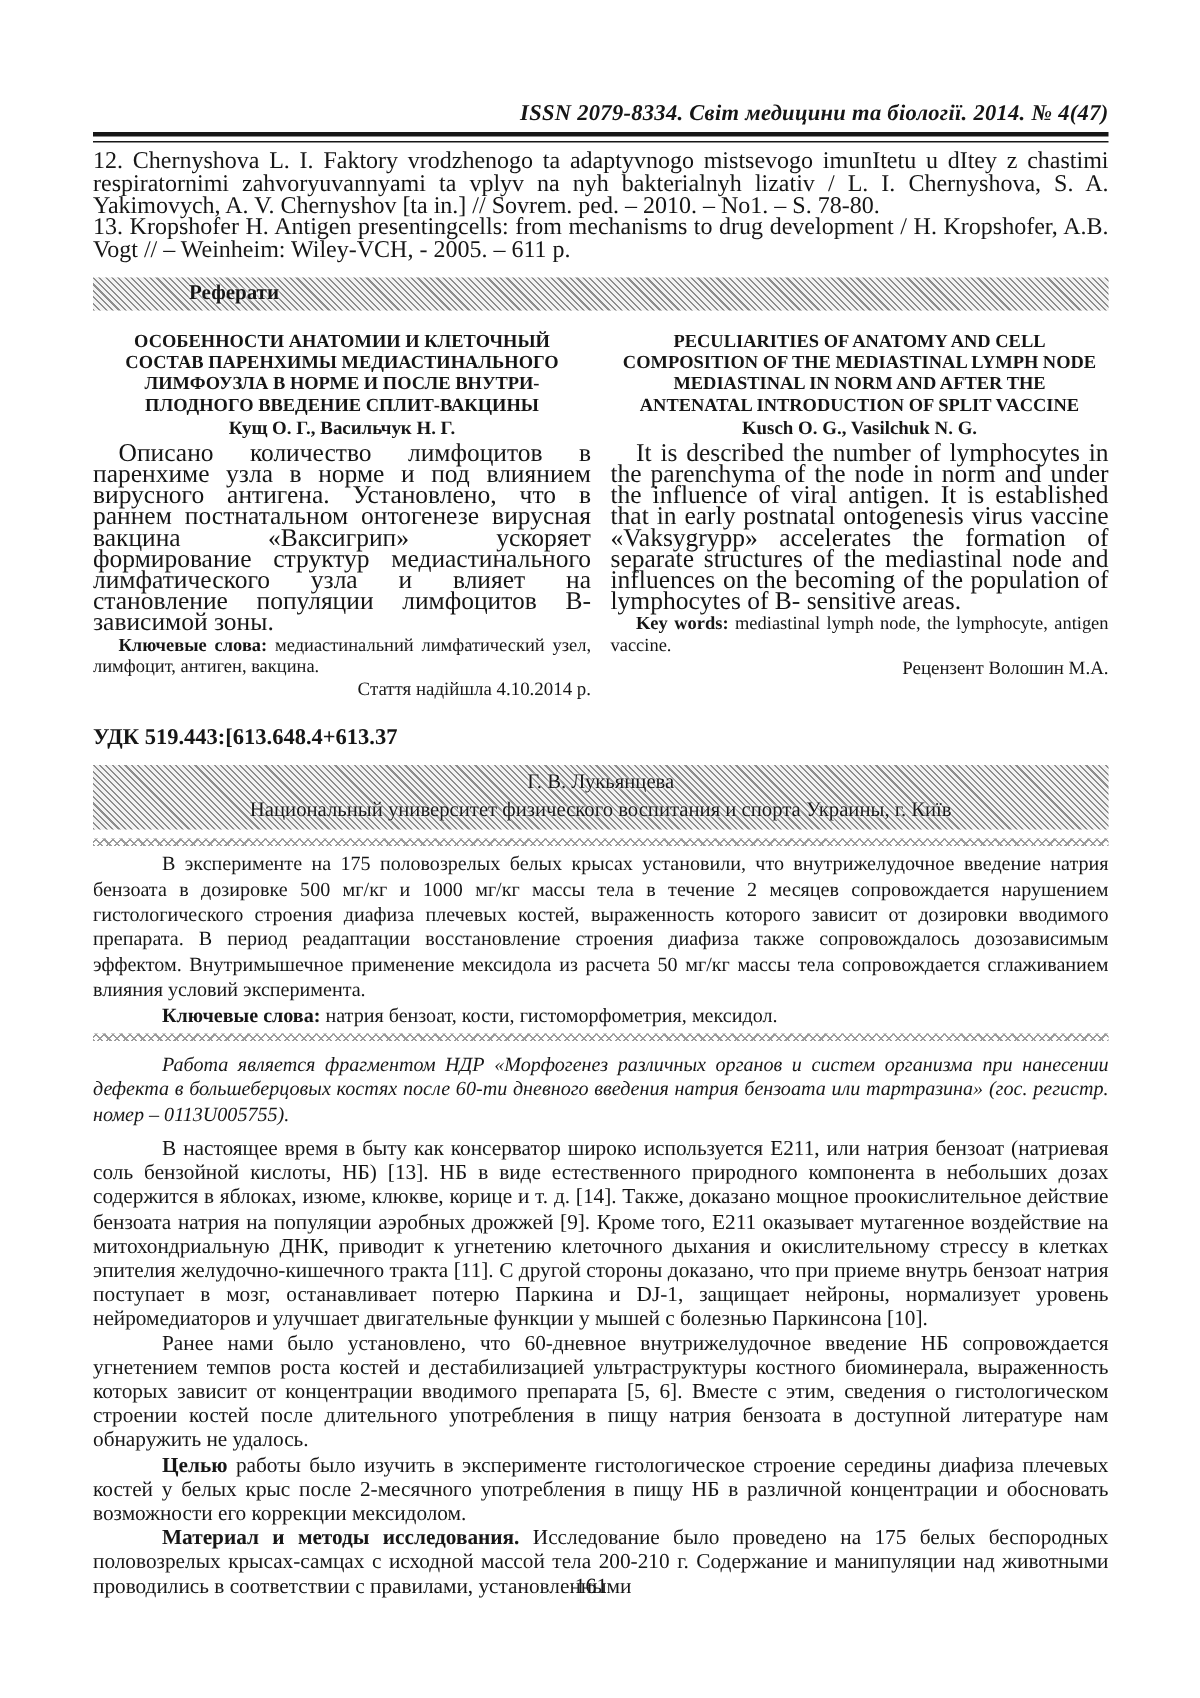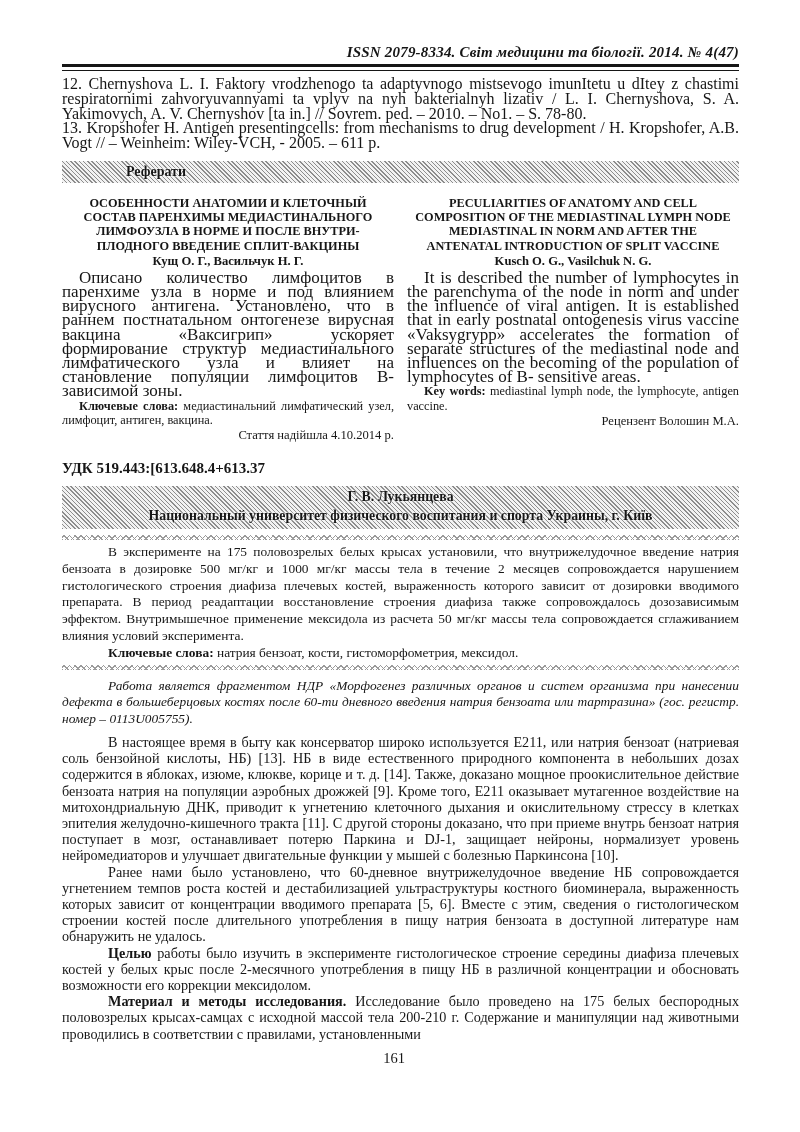--- a/index.html
+++ b/index.html
@@ -1,18 +1,18 @@
 <!DOCTYPE html>
 <html lang="ru"><head>
 <meta charset="utf-8">
 <style>
   html,body{margin:0;padding:0;background:#888;}
   .page{
     width:800px;height:1132px;background:#ffffff;position:relative;
-    box-sizing:border-box;padding:44px 61px 0 62px;
+    box-sizing:border-box;padding:68px 61px 0 62px;
     font-family:"Liberation Serif","DejaVu Serif",serif;color:#161616;
     overflow:hidden;margin:0 auto;
   }
   .issn{font-size:15px;font-weight:bold;font-style:italic;text-align:right;line-height:17px;letter-spacing:.2px;}
   .double-rule{margin-top:3px;height:3px;border-top:3px solid #161616;border-bottom:1px solid #161616;}
   .refs{margin-top:6px;}
   .refs p{margin:0;font-size:16px;line-height:14.8px;text-align:justify;}
   .hatch{
     background-color:#f2f2f2;
     background-image:repeating-linear-gradient(45deg,#8d8d8d 0px,#8d8d8d 1px,rgba(0,0,0,0) 1px,rgba(0,0,0,0) 3px);
@@ -22,21 +22,21 @@
   .cols{margin-top:13px;display:flex;gap:13px;}
   .col{flex:1 1 0;min-width:0;}
   .col-title div{font-size:12.3px;font-weight:bold;text-align:center;line-height:14.2px;}
   .col-authors{font-size:12.6px;font-weight:bold;text-align:center;line-height:15px;margin-top:1px;}
   .col-body{margin:2px 0 0 0;font-size:17px;line-height:14.2px;text-align:justify;text-indent:17px;}
   .col-kw{margin:0;font-size:12.3px;line-height:14.2px;text-align:justify;text-indent:17px;}
   .b{font-weight:bold;}
   .received{margin:1px 0 0 0;font-size:12.6px;text-align:right;line-height:15px;}
   .udk{margin-top:16px;font-size:15px;font-weight:bold;line-height:18px;}
   .bar2{margin-top:9px;padding:2px 0 4px 0;text-align:center;}
-  .bar2 div{font-size:13.8px;font-weight:bold;line-height:18.5px;text-shadow:0 0 2px #fff,0 0 3px #fff;}
+  .bar2 div{font-size:13.8px;font-weight:normal;line-height:18.5px;text-shadow:0 0 2px #fff,0 0 3px #fff;}
   .art-title{margin-top:10px;text-align:center;}
   .art-title div{font-size:15.3px;font-weight:bold;line-height:19.5px;}
   .zigzag{
     height:5px;margin-top:6px;
     background-image:
       repeating-linear-gradient(45deg,#9b9b9b 0px,#9b9b9b 1px,rgba(0,0,0,0) 1px,rgba(0,0,0,0) 4px),
       repeating-linear-gradient(-45deg,#9b9b9b 0px,#9b9b9b 1px,rgba(0,0,0,0) 1px,rgba(0,0,0,0) 4px);
   }
   .abstract{margin:4px 0 0 0;font-size:13.4px;line-height:16.8px;text-align:justify;text-indent:46px;}
   .abstract-kw{margin:0;font-size:13.4px;line-height:16.8px;text-indent:46px;}

